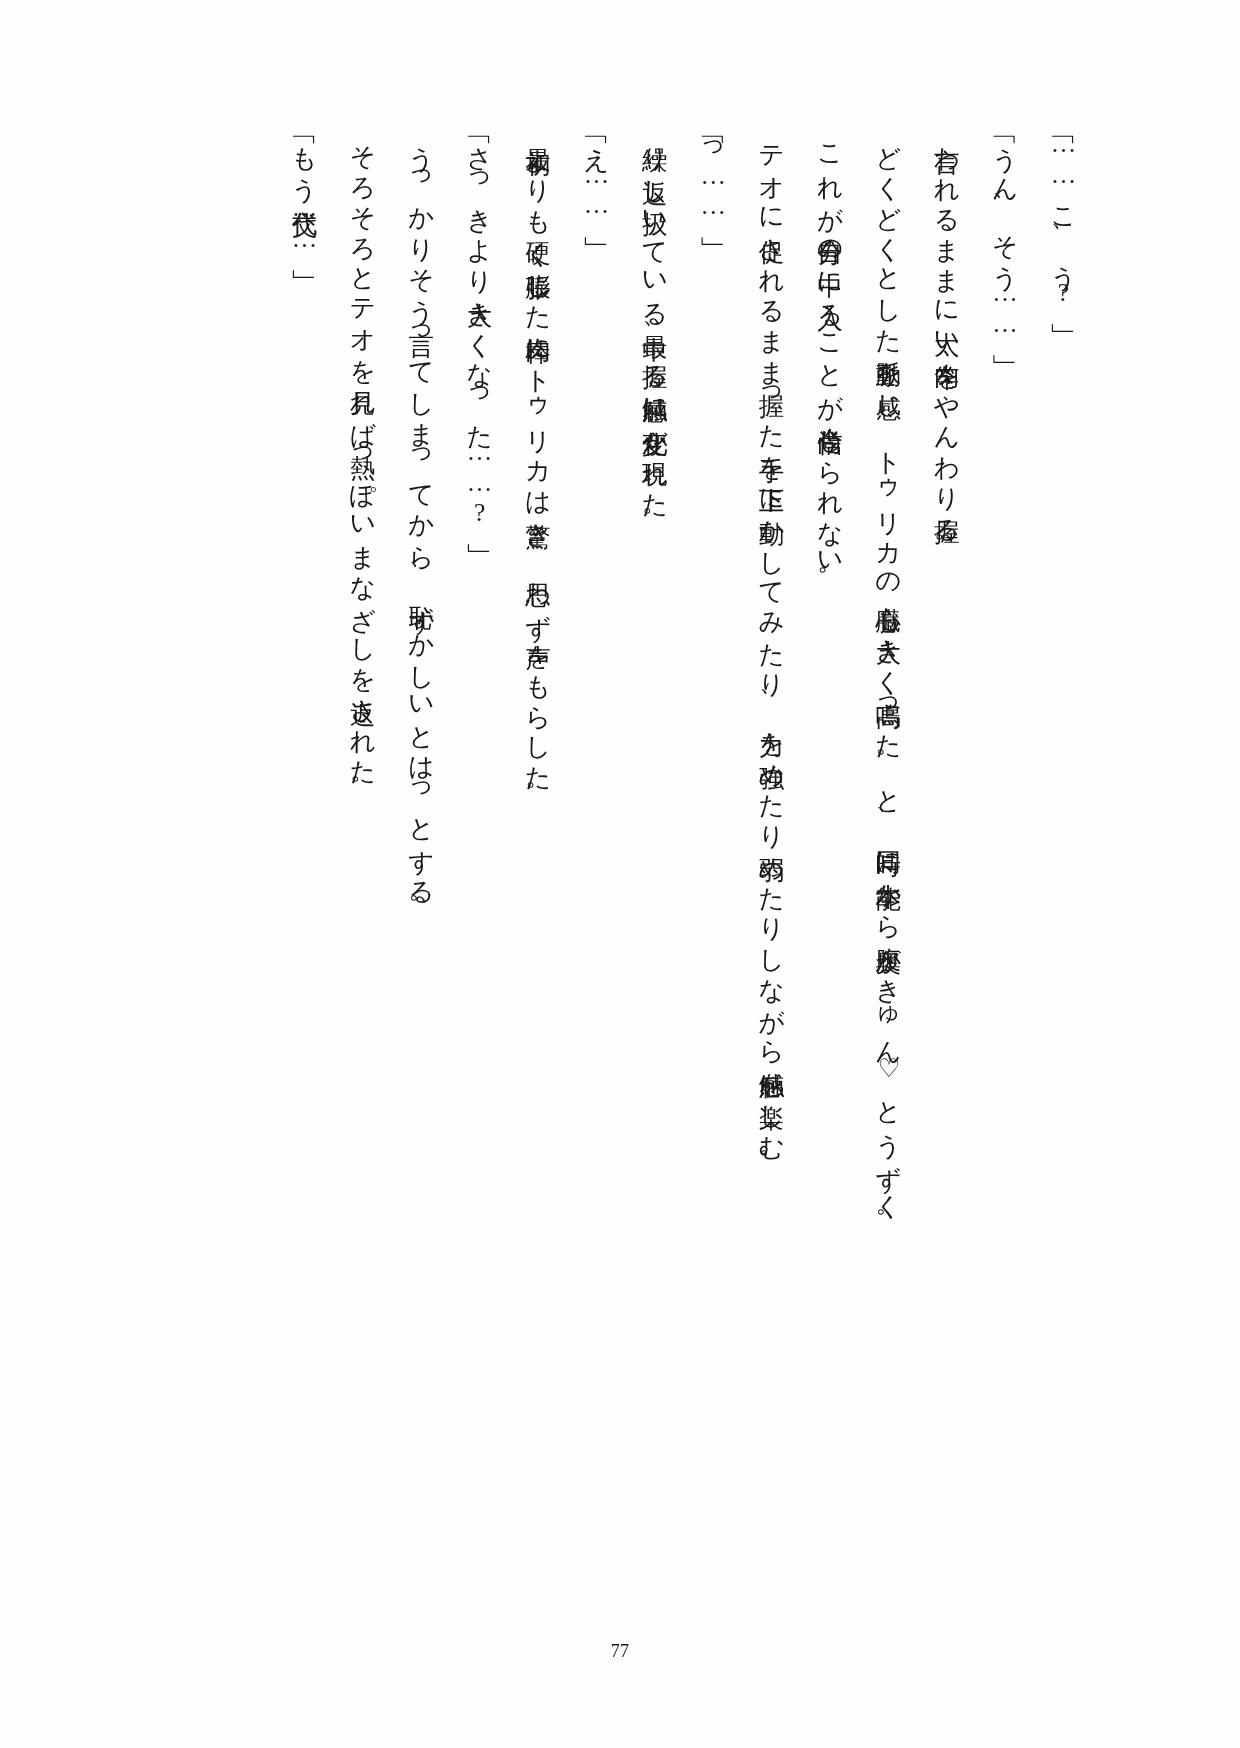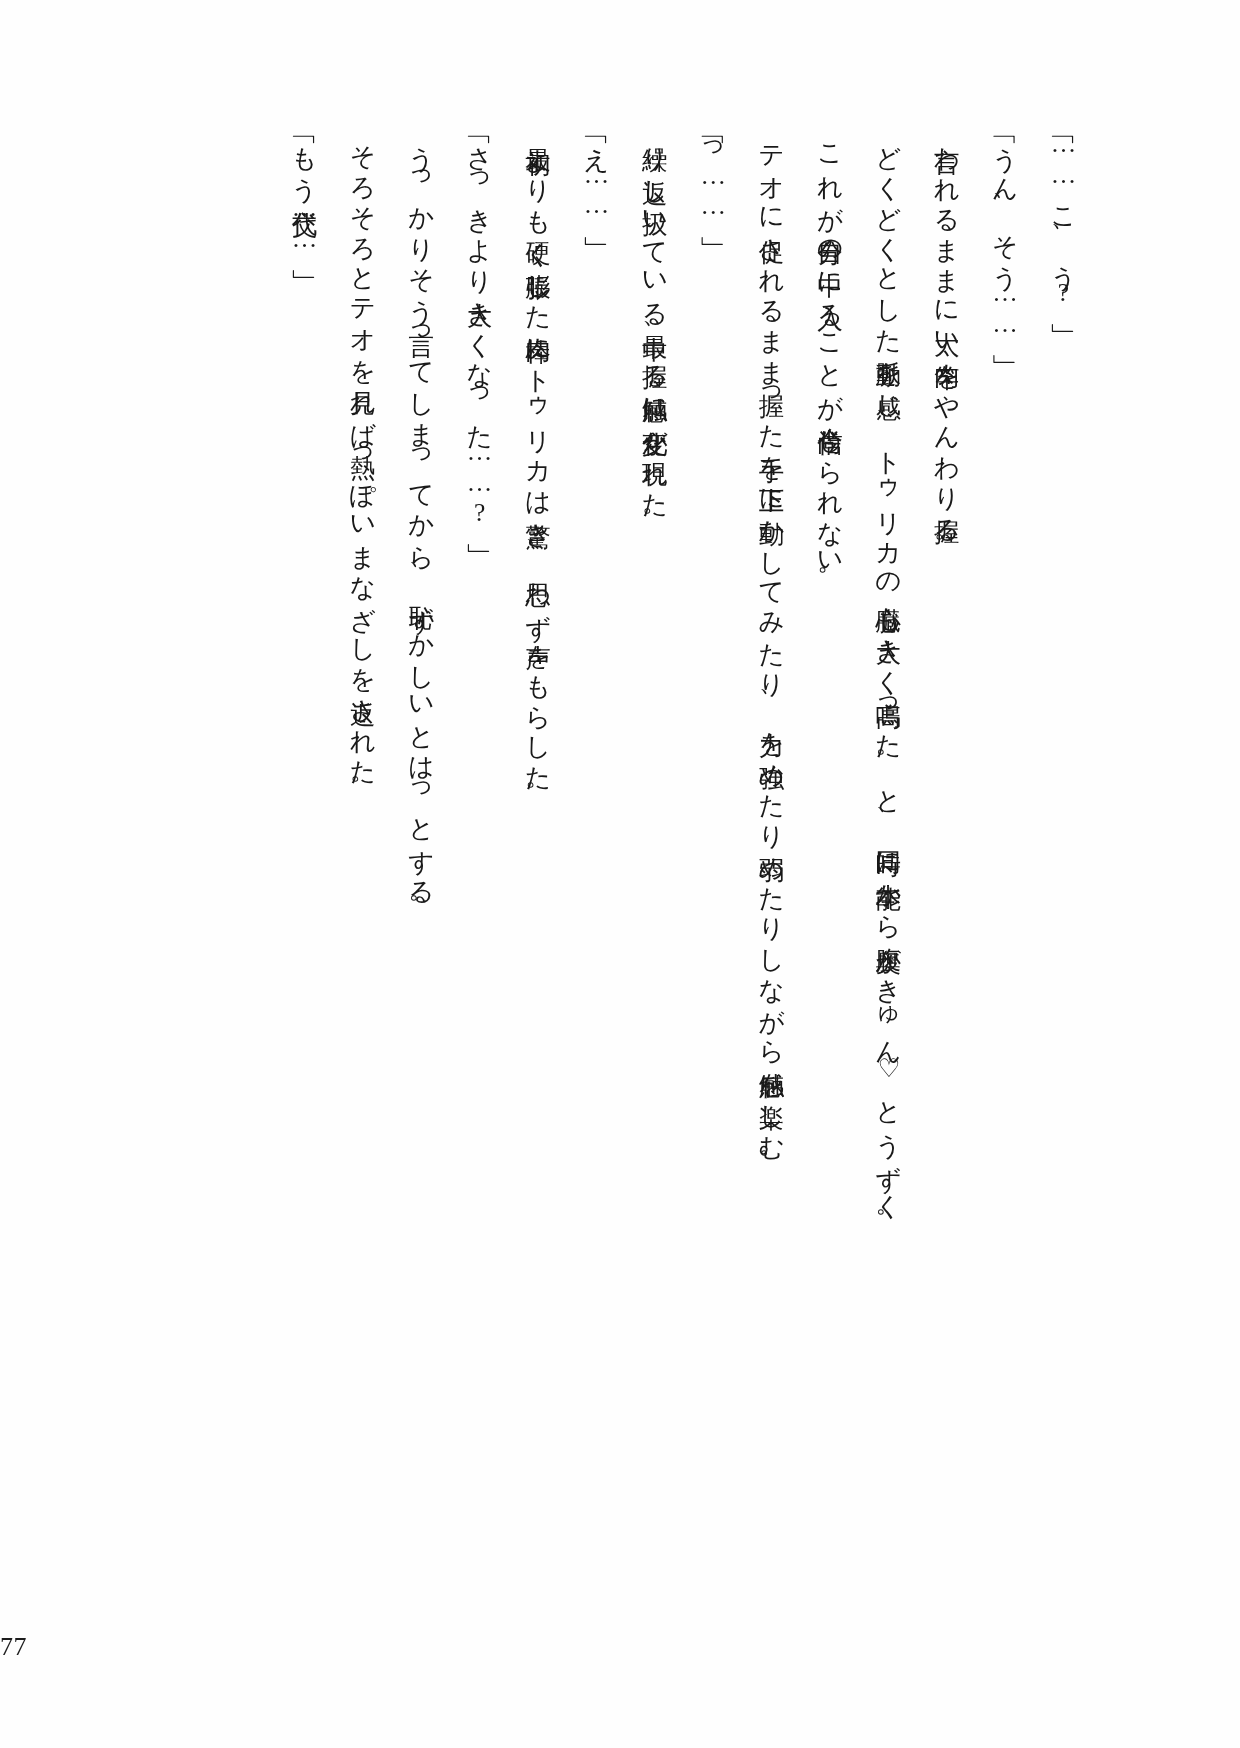--- a/index.html
+++ b/index.html
@@ -54,21 +54,22 @@
   }
   .text-body p.narration {
     text-indent: 0;
   }
 
   .page-number {
     position: absolute;
     left: 0;
     right: 0;
     bottom: 86px;
-    font-size: 26px;
+    text-align: center;
+    font-size: 18px;
     color: #1c1c1c;
     font-family: "Liberation Serif", "DejaVu Serif", serif;
     letter-spacing: 0.02em;
   }
 </style>
 </head>
 <body>
 
 <div class="page">
 

